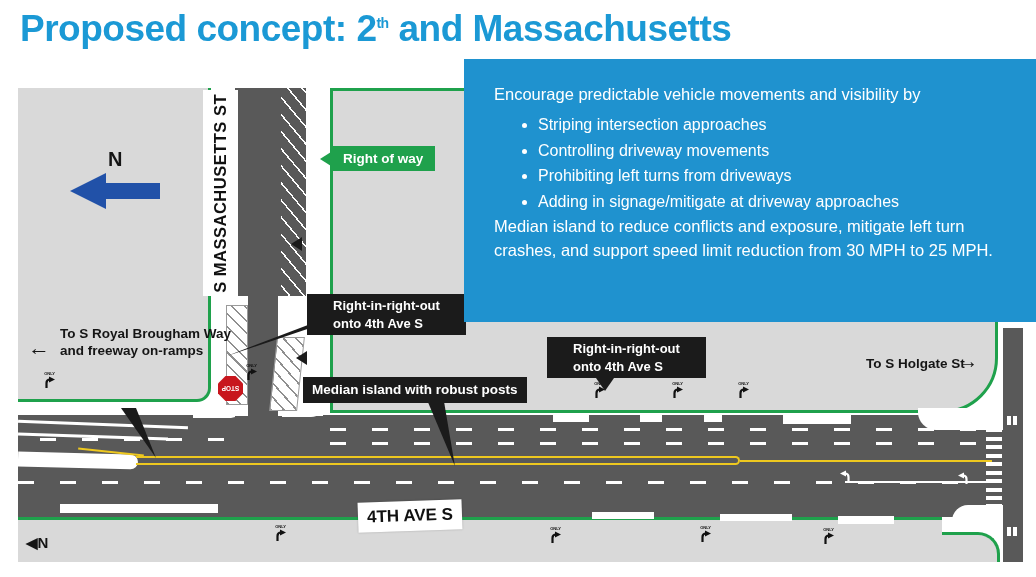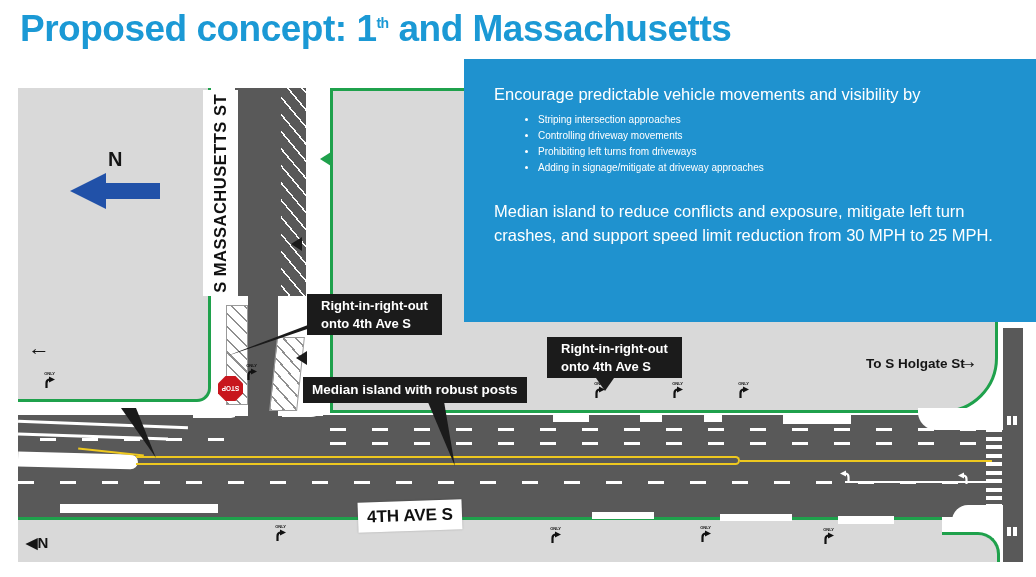--- a/index.html
+++ b/index.html
@@ -43,54 +43,54 @@
   .dyellow{border:2px solid var(--lane-yellow);border-left:none;border-radius:0 7px 7px 0}
   .teardrop{background:#fff;border-radius:0 9px 9px 0}
   .park{background:#fff}
   .crosswalk{background-image:repeating-linear-gradient(180deg,#fff 0 4px,transparent 4px 8.5px)}
 
   .holgate-road{left:1003px;top:328px;width:20px;height:234px;background:var(--road-gray);z-index:1}
   .tick{background:#fff;width:4px;height:9px;z-index:2}
 
   
   .callout{background:var(--label-black);color:#fff;font-weight:700;font-size:13px;line-height:1.35;padding:4px 9px;z-index:5;white-space:nowrap}
-  .callout.two{padding:3px 14px}
+  .callout.two{padding:3px 26px}
   .green-label{background:var(--row-green);color:#fff;font-weight:700;font-size:13.5px;padding:5px 12px;z-index:5;white-space:nowrap}
   .ptr-left{width:0;height:0;border-top:7px solid transparent;border-bottom:7px solid transparent;border-right:11px solid var(--label-black);z-index:5}
   .ptr-left.green{border-right-color:var(--row-green)}
   .taper{background:var(--label-black);z-index:5}
 
   .plain-label{color:#151515;font-weight:700;z-index:4}
   .white-tag{background:#fff;color:#111;font-weight:600;display:flex;align-items:center;justify-content:center;z-index:4;box-shadow:0 0 2px rgba(0,0,0,.25)}
 
   
   .info-box{left:464px;top:59px;width:588px;height:263px;background:var(--box-blue);color:#fff;z-index:6;padding:24px 34px 20px 30px}
   .info-box .intro{font-size:16.5px;line-height:1.35}
   .info-box ul{margin:7px 0 0 44px}
-  .info-box li{font-size:10px;line-height:1.6}
-  .info-box .para{margin-top:24px;font-size:16.5px;line-height:1.45;max-width:520px}
+  .info-box li{font-size:16px;line-height:1.6}
+  .info-box .para{font-size:16.5px;line-height:1.45;max-width:520px}
 
   
   .north-arrow{left:70px;top:173px;width:90px;height:36px;background:var(--north-blue);
      clip-path:polygon(0 50%,40% 0,40% 28%,100% 28%,100% 72%,40% 72%,40% 100%);z-index:4}
   .stop-sign{left:218px;top:376px;width:25px;height:25px;background:var(--stop-red);color:#fff;
      clip-path:polygon(30% 0,70% 0,100% 30%,100% 70%,70% 100%,30% 100%,0 70%,0 30%);
      display:flex;align-items:center;justify-content:center;font-size:6.5px;font-weight:700;transform:rotate(180deg);z-index:5}
   .turn-arrow{display:flex;flex-direction:column;align-items:center;color:#111;z-index:4;line-height:1}
   .turn-arrow .only{font-size:4px;font-weight:700;letter-spacing:0;color:inherit}
   .turn-arrow.white{color:#fff}
   .turn-arrow.white svg{transform:scaleX(-1)}
 </style>
 </head>
 <body>
 
 <div class="page">
 
   <div class="abs title">
-    <span>Proposed concept: 1</span><sup>th</sup><span> and Massachusetts</span>
+    <span>Proposed concept: 2</span><sup>th</sup><span> and Massachusetts</span>
   </div>
 
   <div class="abs block left-block"></div>
   <div class="abs block right-block"></div>
   <div class="abs block bottom-sidewalk"></div>
   <div class="abs block corner-block"></div>
 
   <div class="abs mass-road"></div>
   <div class="abs mass-hatch"></div>
   <div class="abs mass-strip">
@@ -214,28 +214,31 @@
   <div class="abs turn-arrow" style="left:823px;top:528px">
     <span class="only">ONLY</span>
     <svg width="11" height="13" viewBox="0 0 11 13">
         <path d="M2.5 12 L2.5 7 Q2.5 3.5 6 3.5" fill="none" stroke="currentColor" stroke-width="2.2"></path>
         <polygon points="5,0.5 11,3.5 5,6.5" fill="currentColor"></polygon>
       </svg>
   </div>
 
   <div class="abs plain-label" style="left:28px;top:335px;font-size:22px">←</div>
   <div class="abs plain-label" style="left:60px;top:326px;font-size:13.5px;line-height:1.25">
+    <div>To S Royal Brougham Way</div>
+    <div>and freeway on-ramps</div>
   </div>
   <div class="abs plain-label" style="left:866px;top:356px;font-size:13.5px">To S Holgate St</div>
   <div class="abs plain-label" style="left:958px;top:350px;font-size:20px">→</div>
   <div class="abs plain-label" style="left:26px;top:534px;font-size:15px">◀N</div>
 
   <div class="abs white-tag" style="left:358px;top:501px;width:104px;height:30px;font-size:17px;transform:rotate(-2deg)">4TH AVE S</div>
 
   <div class="abs ptr-left green" style="left:320px;top:152px"></div>
+  <div class="abs green-label" style="left:331px;top:146px">Right of way</div>
 
   <div class="abs ptr-left" style="left:291px;top:237px"></div>
 
   <div class="abs taper" style="left:225px;top:322px;width:95px;height:34px;clip-path:polygon(88% 8%,100% 8%,2% 100%)"></div>
   <div class="abs callout two" style="left:307px;top:294px">
     <div>Right-in-right-out</div>
     <div>onto 4th Ave S</div>
   </div>
 
   <div class="abs ptr-left" style="left:296px;top:351px"></div>

